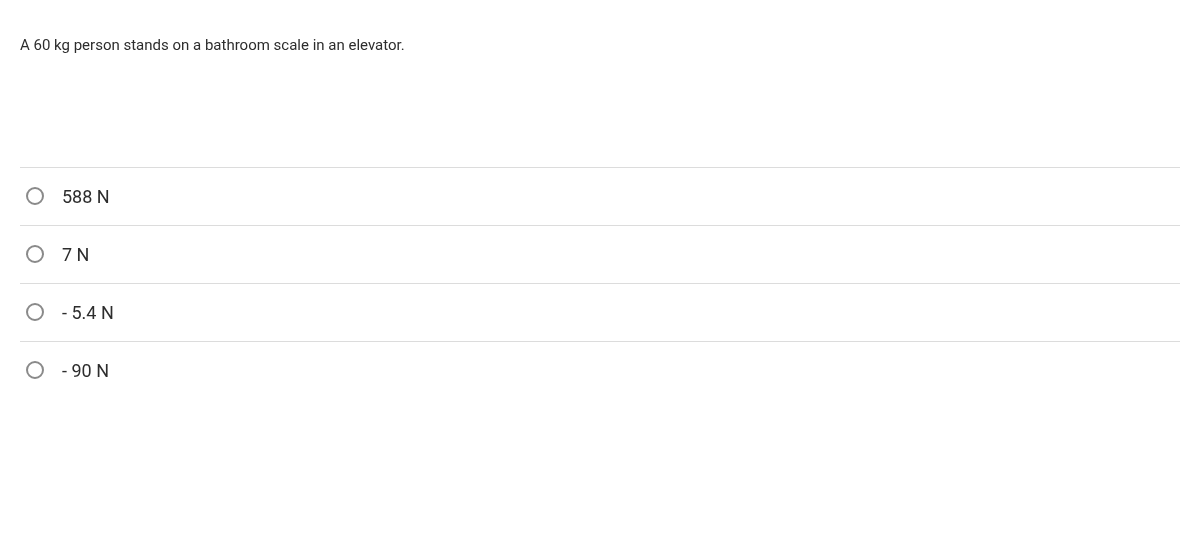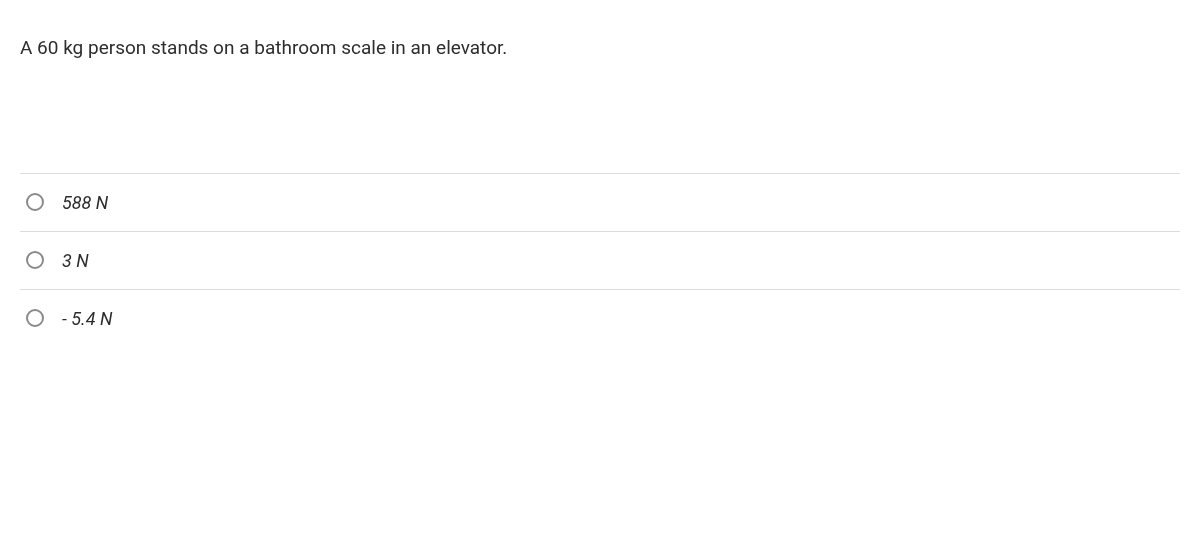--- a/index.html
+++ b/index.html
@@ -12,39 +12,38 @@
       background: #ffffff;
       color: #2d2d2d;
       width: 1200px;
       height: 544px;
       padding: 0;
     }
     .question-container {
       padding: 34px 20px 0 20px;
     }
     .question-text {
-      font-size: 19px;
+      font-size: 15px;
       line-height: 1.5;
       color: #2d2d2d;
       font-weight: 400;
     }
     .question-text p {
       margin-bottom: 28px;
     }
     .options-container {
       margin-top: 110px;
       padding: 0 20px;
     }
     .option-row {
       display: flex;
       align-items: center;
       padding: 18px 0;
       border-top: 1px solid #dcdcdc;
       cursor: pointer;
-      font-style: italic;
     }
     .option-row:first-child {
       border-top: 1px solid #dcdcdc;
     }
     .radio-circle {
       width: 18px;
       height: 18px;
       border: 2px solid #8a8a8a;
       border-radius: 50%;
       margin-right: 18px;
@@ -66,19 +65,23 @@
   </div>
 </div>
 
 <div class="options-container">
   <div class="option-row">
     <div class="radio-circle"></div>
     <span class="option-label">588 N</span>
   </div>
   <div class="option-row">
     <div class="radio-circle"></div>
-    <span class="option-label">3 N</span>
+    <span class="option-label">7 N</span>
   </div>
   <div class="option-row">
     <div class="radio-circle"></div>
     <span class="option-label">- 5.4 N</span>
   </div>
+  <div class="option-row">
+    <div class="radio-circle"></div>
+    <span class="option-label">- 90 N</span>
+  </div>
 </div>
 
 </body></html>

